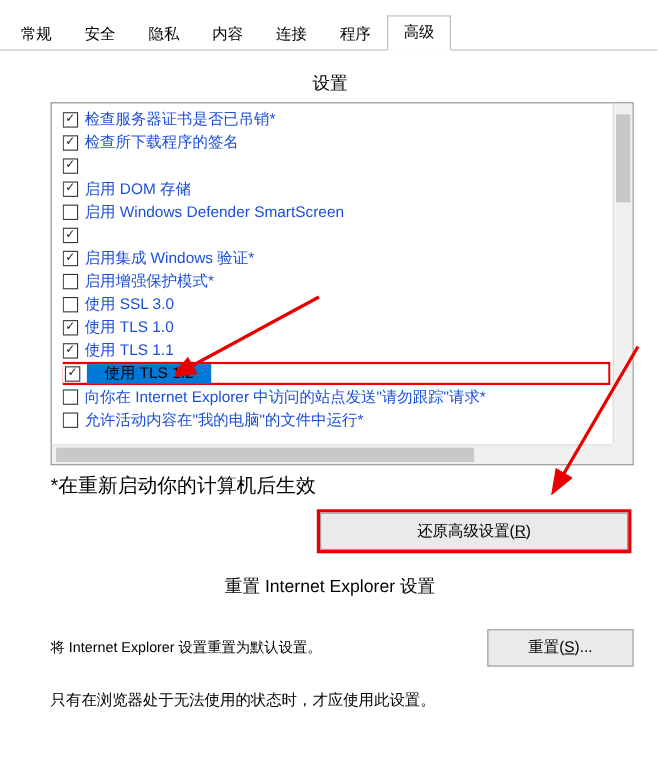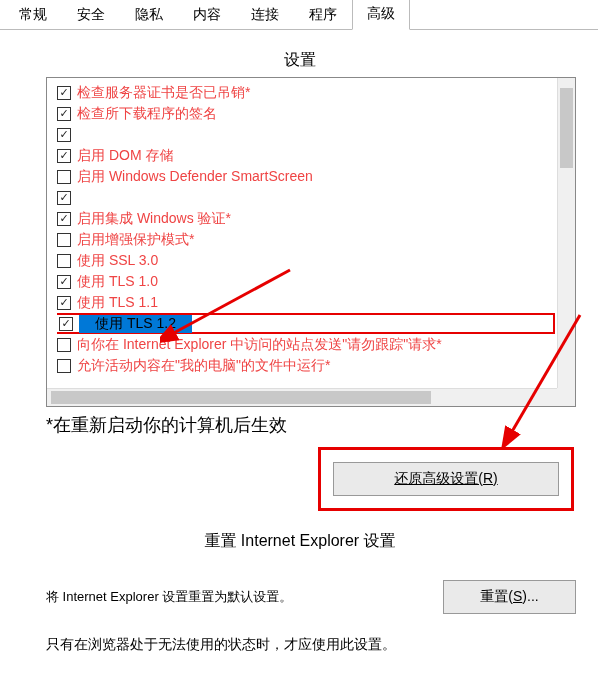--- a/index.html
+++ b/index.html
@@ -9,21 +9,21 @@
       background: #fff;
       width: 598px;
       height: 691px;
       overflow: hidden;
       position: relative;
     }
     .tabs {
       display: flex;
       border-bottom: 1px solid #bbb;
       padding: 0 4px;
-      height: 30px;
+      height: 46px;
       align-items: flex-end;
     }
     .tab {
       padding: 6px 14px;
       border: 1px solid transparent;
       border-bottom: none;
       cursor: pointer;
       font-size: 14px;
       color: #000;
       position: relative;
@@ -71,21 +71,21 @@
       margin-right: 6px;
       display: inline-flex;
       align-items: center;
       justify-content: center;
       font-size: 11px;
       line-height: 1;
       background: #fff;
       flex-shrink: 0;
     }
     .cb.checked::after { content: "✓"; color: #222; }
-    .item-label { font-size: 14px; color: #ef4444; }
+    .item-label { font-size: 14px; color: #1d4ed8; }
     .highlighted-red {
       border: 2px solid #e60000;
       padding: 0 2px;
       margin-left: -2px;
     }
     .highlighted-red .item-label {
       background: #0078d7;
       color: #000000;
       padding: 0 16px;
     }
@@ -121,25 +121,24 @@
       right: 0; bottom: 0;
       width: 18px; height: 18px;
       background: #f0f0f0;
     }
     .note {
       margin: 6px 0 0 24px;
       font-size: 18px;
     }
     .restore-btn-wrap {
       border: 3px solid #e60000;
-      padding: 12px;
-      width: 256px;
+      padding: 0;
+      width: 286px;
       margin: 10px 0 0 auto;
       margin-right: 2px;
-      text-decoration: underline;
     }
     .btn {
       display: block;
       width: 100%;
       padding: 7px 0;
       background: #eaeaea;
       border: 1px solid #999;
       font-size: 14px;
       text-align: center;
       cursor: pointer;

